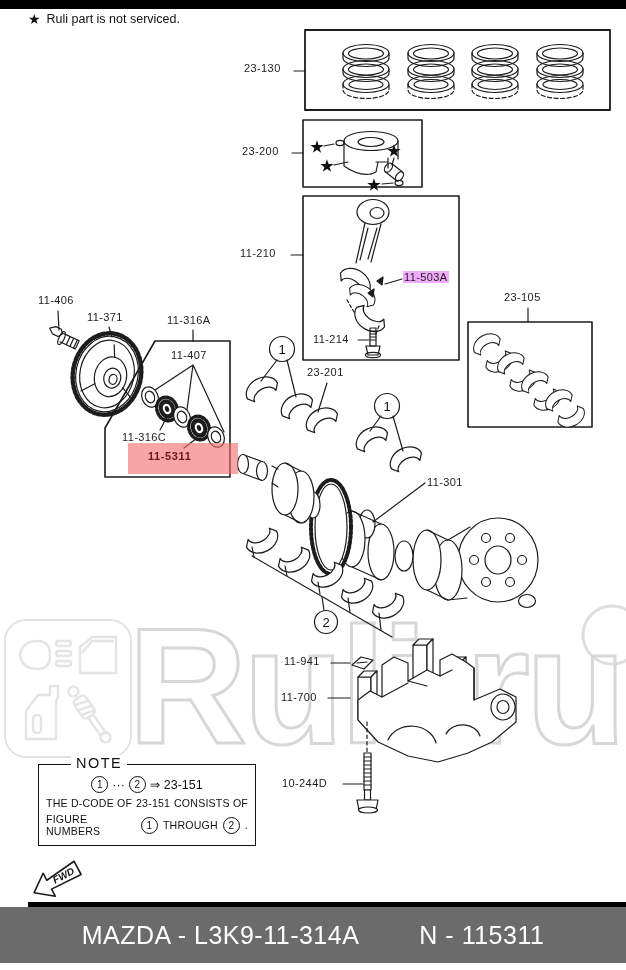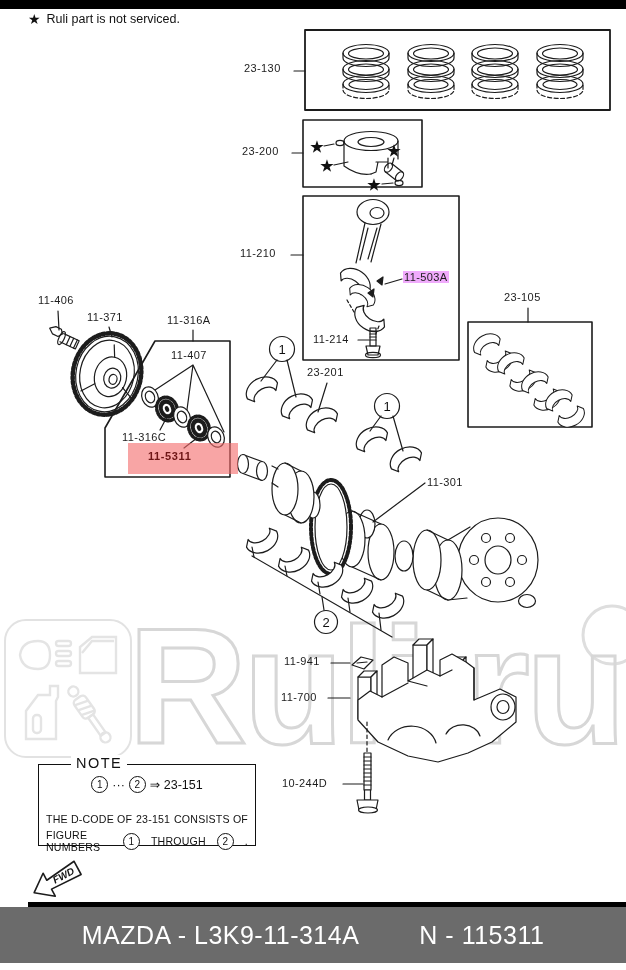--- a/index.html
+++ b/index.html
@@ -11,22 +11,22 @@
   .legend .ltext{font-size:12.5px;}
   .wm{position:absolute;z-index:0;}
   .diagram{position:absolute;left:0;top:0;z-index:1;}
   .lbl{position:absolute;font-size:11px;letter-spacing:.4px;color:#1c1c1c;white-space:nowrap;z-index:3;}
   .lblbg{background:#f0abfc;padding:0 1px;}
   .hl{position:absolute;left:128px;top:443px;width:110px;height:31px;background:rgba(243,110,110,.62);z-index:2;}
   .lbl5311{color:#6e1616;font-weight:bold;letter-spacing:.6px;}
   .notebox{position:absolute;left:38px;top:764px;width:216px;height:80px;border:1.6px solid #111;z-index:3;background:transparent;color:#111;}
   .notetitle{position:absolute;left:10px;top:-10px;background:#fff;padding:0 5px;font-size:14.5px;letter-spacing:1.5px;margin-left:22px;}
   .noterow1{margin-top:11px;text-align:center;font-size:12.5px;display:flex;justify-content:center;align-items:center;gap:4px;}
-  .noterow2{margin-top:20px;padding:0 7px;font-size:10.6px;letter-spacing:.2px;display:flex;justify-content:space-between;}
-  .noterow3{margin-top:4px;padding:0 7px;font-size:10.6px;letter-spacing:.2px;display:flex;align-items:center;gap:11px;}
+  .noterow2{margin-top:4px;padding:0 7px;font-size:10.6px;letter-spacing:.2px;display:flex;justify-content:space-between;}
+  .noterow3{margin-top:4px;padding:0 7px;font-size:10.6px;letter-spacing:.2px;display:flex;align-items:center;gap:5px;}
   .circnum{display:inline-flex;align-items:center;justify-content:center;width:15px;height:15px;
            border:1.3px solid #111;border-radius:50%;font-size:10px;flex:0 0 auto;background:#fff;}
   .rule{position:absolute;left:28px;top:902px;width:598px;height:4.5px;background:#000;z-index:4;}
   .footer{position:absolute;left:0;top:907px;width:626px;height:56px;background:#6b6b6b;z-index:5;
           display:flex;align-items:center;justify-content:center;color:#fff;font-size:25px;letter-spacing:.5px;}
   .footer .fright{margin-left:60px;}
   svg{overflow:visible;}
 </style>
 </head>
 <body>

